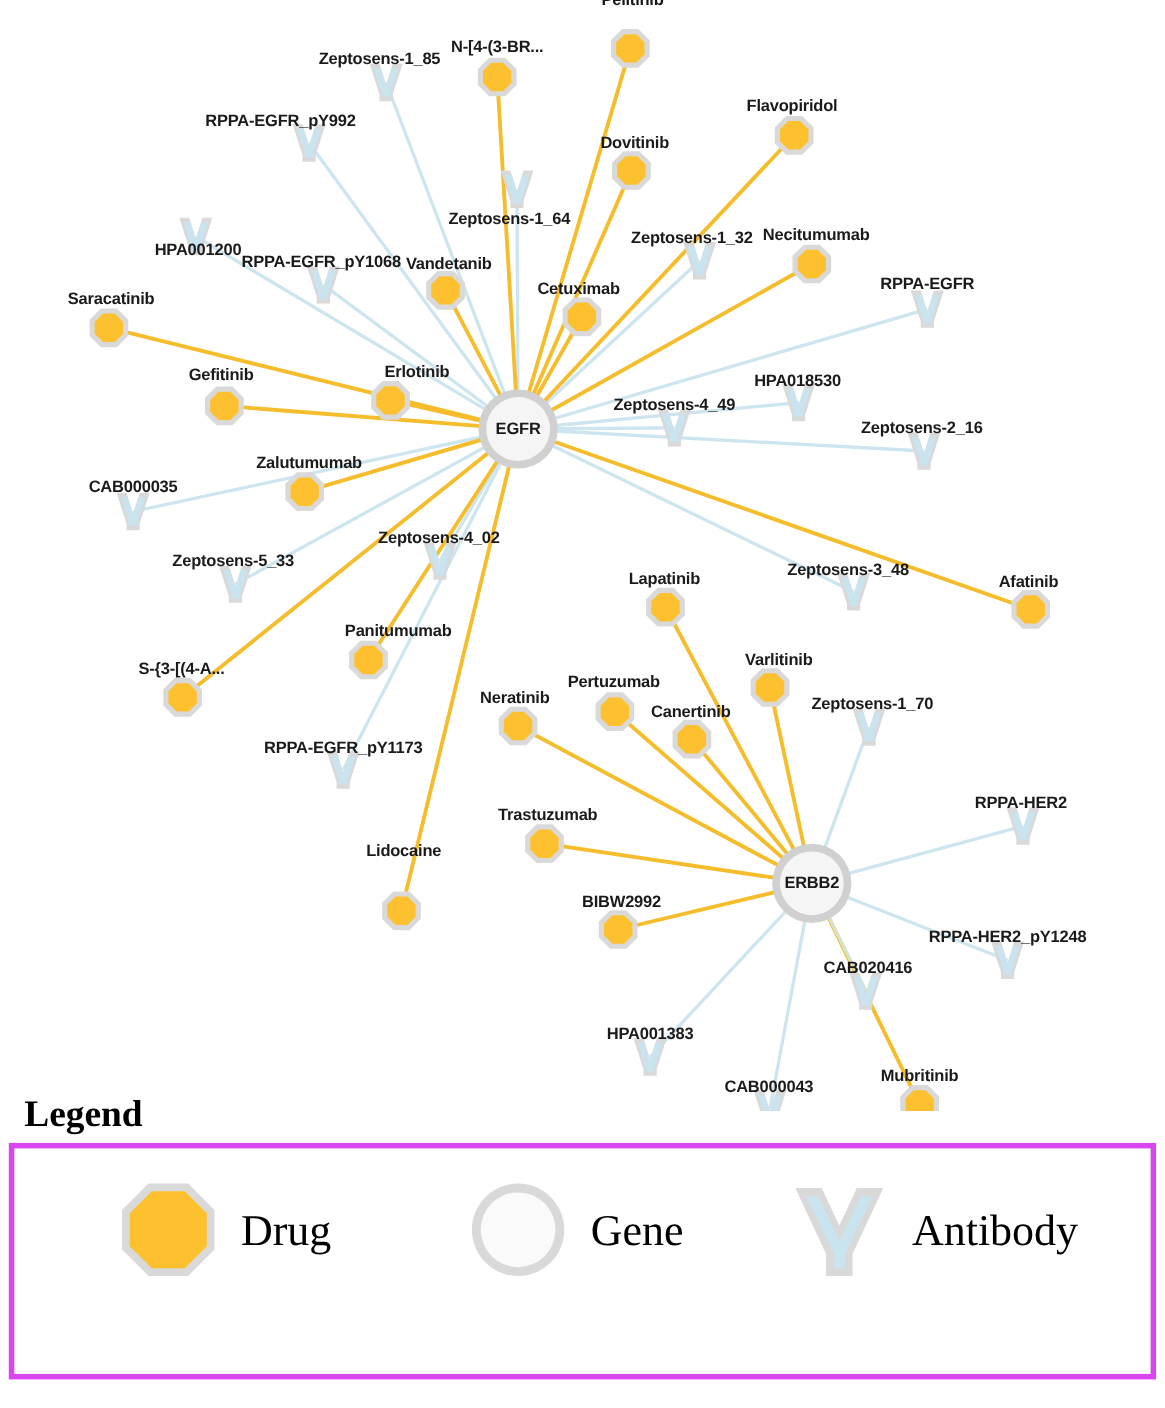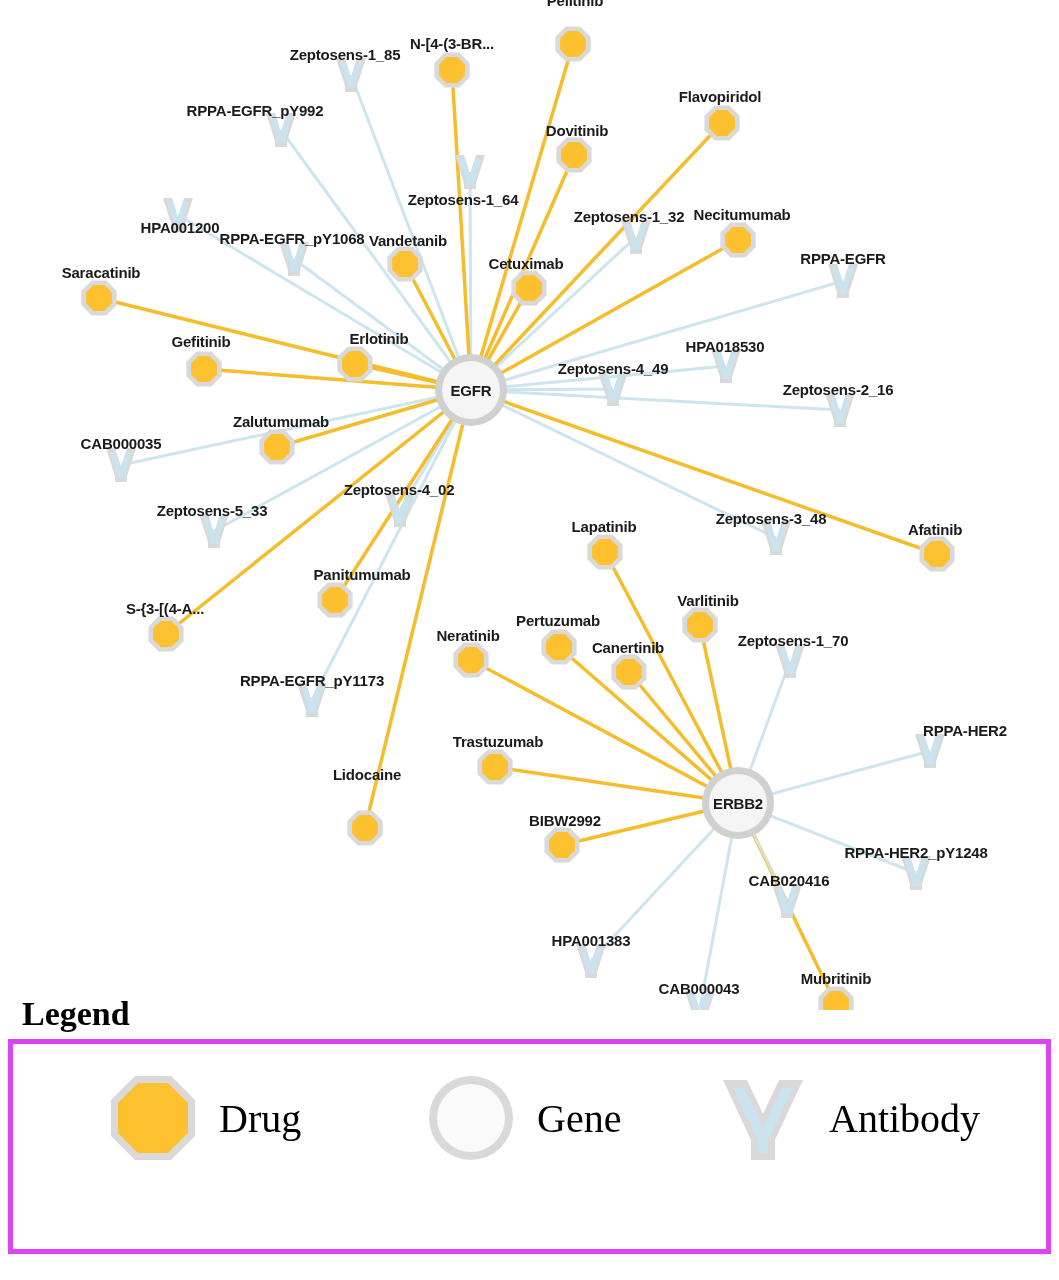--- a/index.html
+++ b/index.html
@@ -341,21 +341,21 @@
       <div class="node-label" style="left: 843px; top: 258px;">RPPA-EGFR</div>
       <div class="node-label" style="left: 725px; top: 346px;">HPA018530</div>
       <div class="node-label" style="left: 613px; top: 368px;">Zeptosens-4_49</div>
       <div class="node-label" style="left: 838px; top: 389px;">Zeptosens-2_16</div>
       <div class="node-label" style="left: 121px; top: 443px;">CAB000035</div>
       <div class="node-label" style="left: 399px; top: 489px;">Zeptosens-4_02</div>
       <div class="node-label" style="left: 212px; top: 510px;">Zeptosens-5_33</div>
       <div class="node-label" style="left: 771px; top: 518px;">Zeptosens-3_48</div>
       <div class="node-label" style="left: 793px; top: 640px;">Zeptosens-1_70</div>
       <div class="node-label" style="left: 312px; top: 680px;">RPPA-EGFR_pY1173</div>
-      <div class="node-label" style="left: 928px; top: 730px; margin-left: 37px;">RPPA-HER2</div>
+      <div class="node-label" style="left: 928px; top: 730px;">RPPA-HER2</div>
       <div class="node-label" style="left: 916px; top: 852px;">RPPA-HER2_pY1248</div>
       <div class="node-label" style="left: 789px; top: 880px;">CAB020416</div>
       <div class="node-label" style="left: 591px; top: 940px;">HPA001383</div>
       <div class="node-label" style="left: 699px; top: 988px;">CAB000043</div>
       <div class="node-label" style="left: 575px; top: 0;">Pelitinib</div>
       <div class="node-label" style="left: 452px; top: 43px;">N-[4-(3-BR...</div>
       <div class="node-label" style="left: 720px; top: 96px;">Flavopiridol</div>
       <div class="node-label" style="left: 577px; top: 130px;">Dovitinib</div>
       <div class="node-label" style="left: 742px; top: 214px;">Necitumumab</div>
       <div class="node-label" style="left: 408px; top: 240px;">Vandetanib</div>

